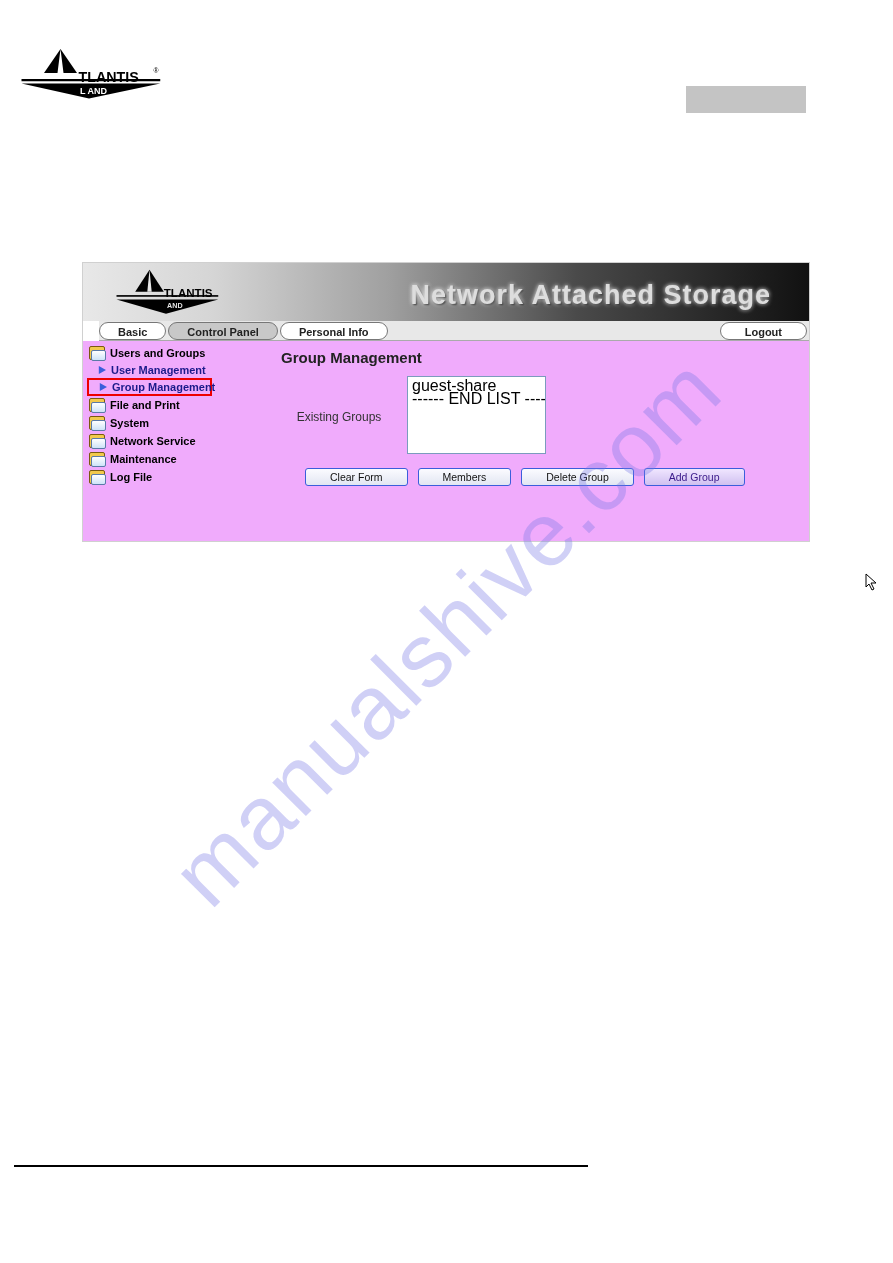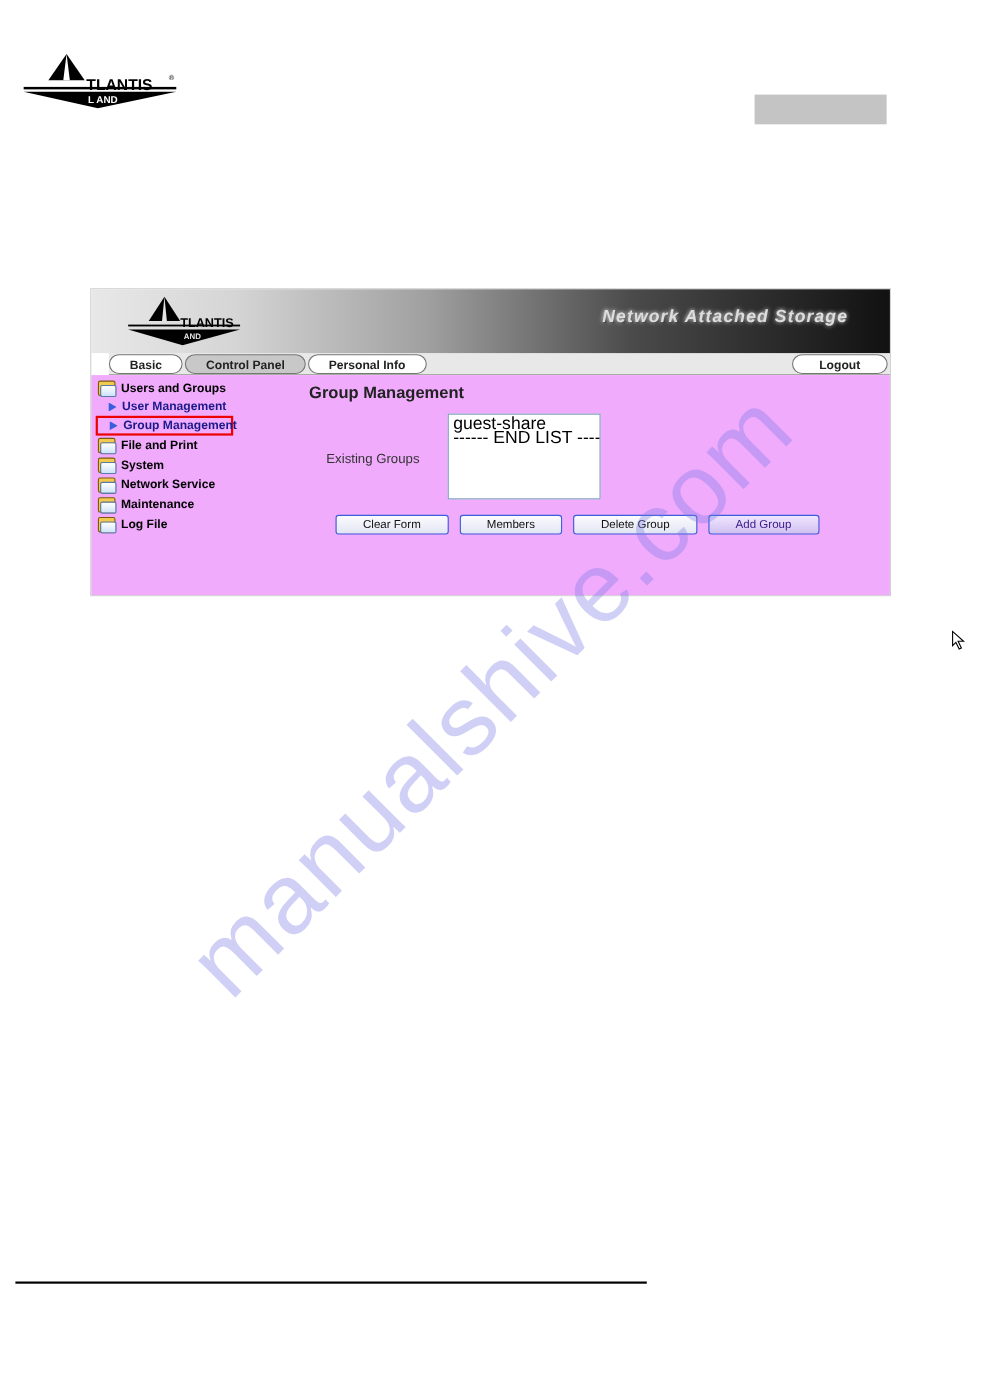--- a/index.html
+++ b/index.html
@@ -53,25 +53,24 @@
   .banner {
     height: 58px;
     background: linear-gradient(to right, #e8e8e8 0%, #d5d5d5 18%, #a0a0a0 42%, #4a4a4a 68%, #111 100%);
     position: relative;
     overflow: hidden;
   }
   .banner-logo { position: absolute; left: 28px; top: 2px; }
   .banner-logo svg { width: 110px; height: 58px; }
   .banner-title {
     position: absolute; right: 38px; top: 17px;
-    font-size: 16px; font-weight: bold;
+    font-size: 27px; font-weight: bold;
     color: #ddd;
     text-shadow: 0 0 4px #fff, 1px 1px 2px #000;
     letter-spacing: 1px;
-    font-style: italic;
   }
 
   
   .tabbar {
     height: 20px;
     background: #e8e8e8;
     display: flex;
     align-items: stretch;
     padding: 0;
     border-bottom: 1px solid #aaa;

